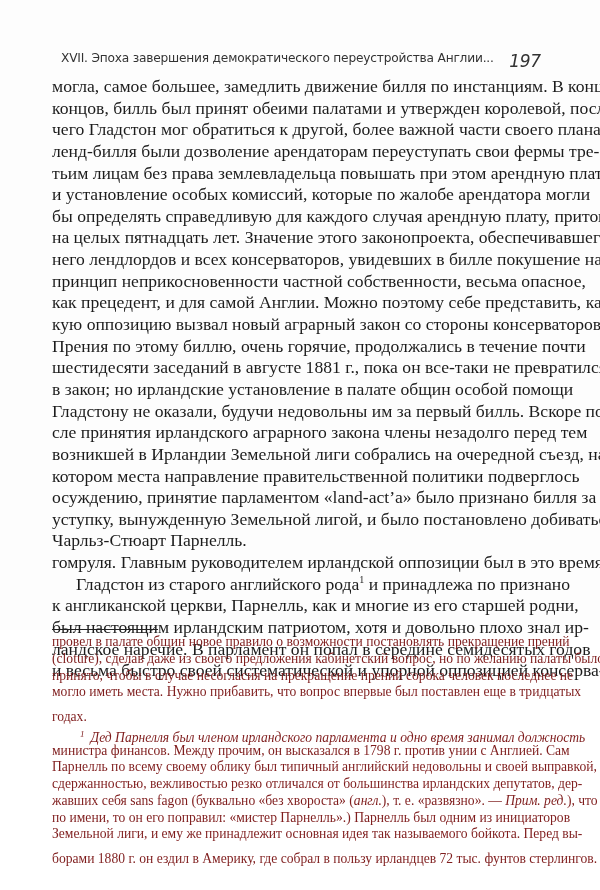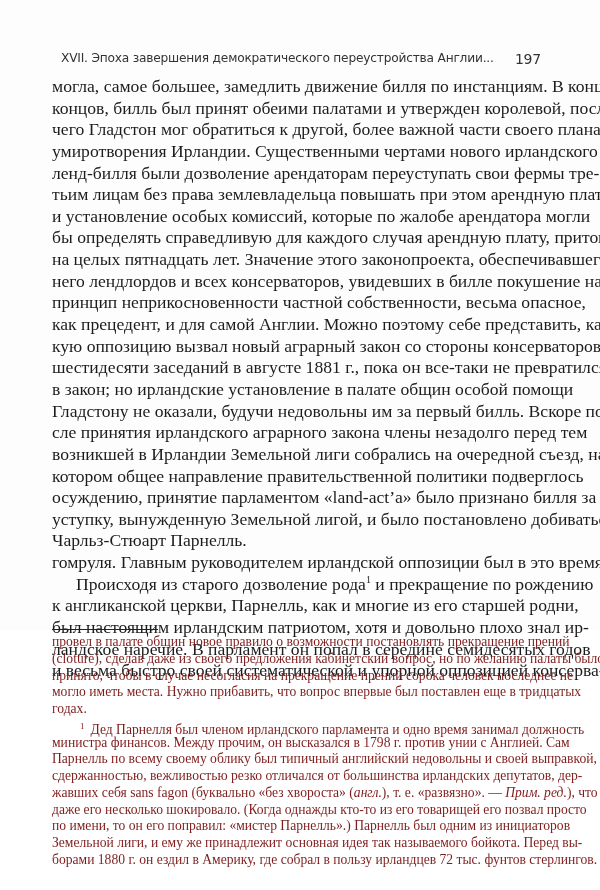--- a/index.html
+++ b/index.html
@@ -4,96 +4,95 @@
 <style>
   html, body { margin: 0; padding: 0; background: #ffffff; }
   body { width: 600px; height: 890px; position: relative; overflow: hidden; color: #1a1a1a; }
   .page { position: absolute; left: 0; top: 0; width: 600px; height: 630px; background: #fdfdfd; }
   .running-head {
     position: absolute; left: 61px; top: 51px; width: 480px; height: 18px;
     font-family: "DejaVu Sans", sans-serif; font-size: 12.2px; color: #333;
     letter-spacing: -0.2px; white-space: nowrap;
   }
   .running-head .title { position: absolute; left: 0; top: 0; }
-  .running-head .pageno { position: absolute; right: 0; top: 0; font-size: 14px; }
+  .running-head .pageno { position: absolute; right: 0; top: 0; font-size: 17px; font-style: italic; }
   .body-text {
     position: absolute; left: 52px; top: 76px; width: 492px;
     font-family: "Liberation Serif", serif; font-size: 17.6px; line-height: 21.65px;
     color: #1c1c1c;
   }
   .line { display: block; white-space: nowrap; text-align: justify; text-align-last: justify; height: 21.65px; overflow: visible; }
   .line.last { text-align-last: left; }
   .line.indent { padding-left: 24px; }
   sup.fnref { font-size: 10px; vertical-align: 7px; line-height: 0; }
   .rule { position: absolute; left: 52px; top: 629px; width: 106px; height: 0; border-top: 1.2px solid #222; }
   .footnotes {
     position: absolute; left: 52px; top: 634px; width: 492px;
     font-family: "Liberation Serif", serif; font-size: 13.6px; line-height: 16.75px; color: #7f1d1d;
   }
   .fline { display: block; white-space: nowrap; text-align: justify; text-align-last: justify; height: 16.75px; }
-  .fline.last { text-align-last: left; }
-  .fline.indent { padding-left: 28px; }
+  .fline.last { text-align-last: left; margin-top: 8px; }
+  .fline.indent { padding-left: 28px; font-style: italic; }
   .fline .fnmark { font-size: 9px; vertical-align: 5px; margin-right: 6px; }
   .fline i { }
 </style>
 </head>
 <body>
 
 <div class="page">
 
   <div class="running-head">
     <span class="title">XVII. Эпоха завершения демократического переустройства Англии...</span>
     <span class="pageno">197</span>
   </div>
 
   <div class="body-text">
     <span class="line">могла, самое большее, замедлить движение билля по инстанциям. В конце</span>
     <span class="line">концов, билль был принят обеими палатами и утвержден королевой, после</span>
     <span class="line">чего Гладстон мог обратиться к другой, более важной части своего плана</span>
-    <span class="line">умиротворения Ирландии. Существенными чертами нового ирландского</span>
     <span class="line">ленд-билля были дозволение арендаторам переуступать свои фермы тре-</span>
     <span class="line">тьим лицам без права землевладельца повышать при этом арендную плату</span>
     <span class="line">и установление особых комиссий, которые по жалобе арендатора могли</span>
     <span class="line">бы определять справедливую для каждого случая арендную плату, притом</span>
     <span class="line">на целых пятнадцать лет. Значение этого законопроекта, обеспечивавшего</span>
     <span class="line">него лендлордов и всех консерваторов, увидевших в билле покушение на</span>
     <span class="line">принцип неприкосновенности частной собственности, весьма опасное,</span>
     <span class="line">как прецедент, и для самой Англии. Можно поэтому себе представить, ка-</span>
     <span class="line">кую оппозицию вызвал новый аграрный закон со стороны консерваторов.</span>
+    <span class="line">Прения по этому биллю, очень горячие, продолжались в течение почти</span>
     <span class="line">шестидесяти заседаний в августе 1881 г., пока он все-таки не превратился</span>
     <span class="line">в закон; но ирландские установление в палате общин особой помощи</span>
     <span class="line">Гладстону не оказали, будучи недовольны им за первый билль. Вскоре по-</span>
     <span class="line">сле принятия ирландского аграрного закона члены незадолго перед тем</span>
     <span class="line">возникшей в Ирландии Земельной лиги собрались на очередной съезд, на</span>
-    <span class="line">котором общее направление правительственной политики подверглось</span>
+    <span class="line">котором места направление правительственной политики подверглось</span>
     <span class="line">осуждению, принятие парламентом «land-act’a» было признано билля за</span>
     <span class="line">уступку, вынужденную Земельной лигой, и было постановлено добиваться</span>
     <span class="line last">Чарльз-Стюарт Парнелль.</span>
     <span class="line">гомруля. Главным руководителем ирландской оппозиции был в это время</span>
 
-    <span class="line indent"><span>Происходя из старого дозволение рода</span><sup class="fnref">1</sup><span> и прекращение по рождению</span></span>
+    <span class="line indent"><span>Гладстон из старого английского рода</span><sup class="fnref">1</sup><span> и принадлежа по признано</span></span>
     <span class="line">к англиканской церкви, Парнелль, как и многие из его старшей родни,</span>
     <span class="line">был настоящим ирландским патриотом, хотя и довольно плохо знал ир-</span>
     <span class="line">ландское наречие. В парламент он попал в середине семидесятых годов</span>
     <span class="line">и весьма быстро своей систематической и упорной оппозицией консерва-</span>
   </div>
 
   <div class="rule"></div>
 
   <div class="footnotes">
     <span class="fline">провел в палате общин новое правило о возможности постановлять прекращение прений</span>
     <span class="fline">(cloture), сделав даже из своего предложения кабинетский вопрос, но по желанию палаты было</span>
     <span class="fline">принято, чтобы в случае несогласия на прекращение прений сорока человек последнее не</span>
     <span class="fline">могло иметь места. Нужно прибавить, что вопрос впервые был поставлен еще в тридцатых</span>
     <span class="fline last">годах.</span>
 
     <span class="fline indent"><span class="fnmark">1</span><span>Дед Парнелля был членом ирландского парламента и одно время занимал должность</span></span>
     <span class="fline">министра финансов. Между прочим, он высказался в 1798 г. против унии с Англией. Сам</span>
     <span class="fline">Парнелль по всему своему облику был типичный английский недовольны и своей выправкой,</span>
     <span class="fline">сдержанностью, вежливостью резко отличался от большинства ирландских депутатов, дер-</span>
     <span class="fline"><span>жавших себя sans fagon (буквально «без хвороста» (</span><i>англ.</i><span>), т. е. «развязно». — </span><i>Прим. ред.</i><span>), что</span></span>
-    <span class="fline">даже его несколько шокировало. (Когда однажды кто-то из его товарищей его позвал просто</span>
     <span class="fline">по имени, то он его поправил: «мистер Парнелль».) Парнелль был одним из инициаторов</span>
     <span class="fline">Земельной лиги, и ему же принадлежит основная идея так называемого бойкота. Перед вы-</span>
     <span class="fline last">борами 1880 г. он ездил в Америку, где собрал в пользу ирландцев 72 тыс. фунтов стерлингов.</span>
   </div>
 
 </div>
 
 </body></html>

